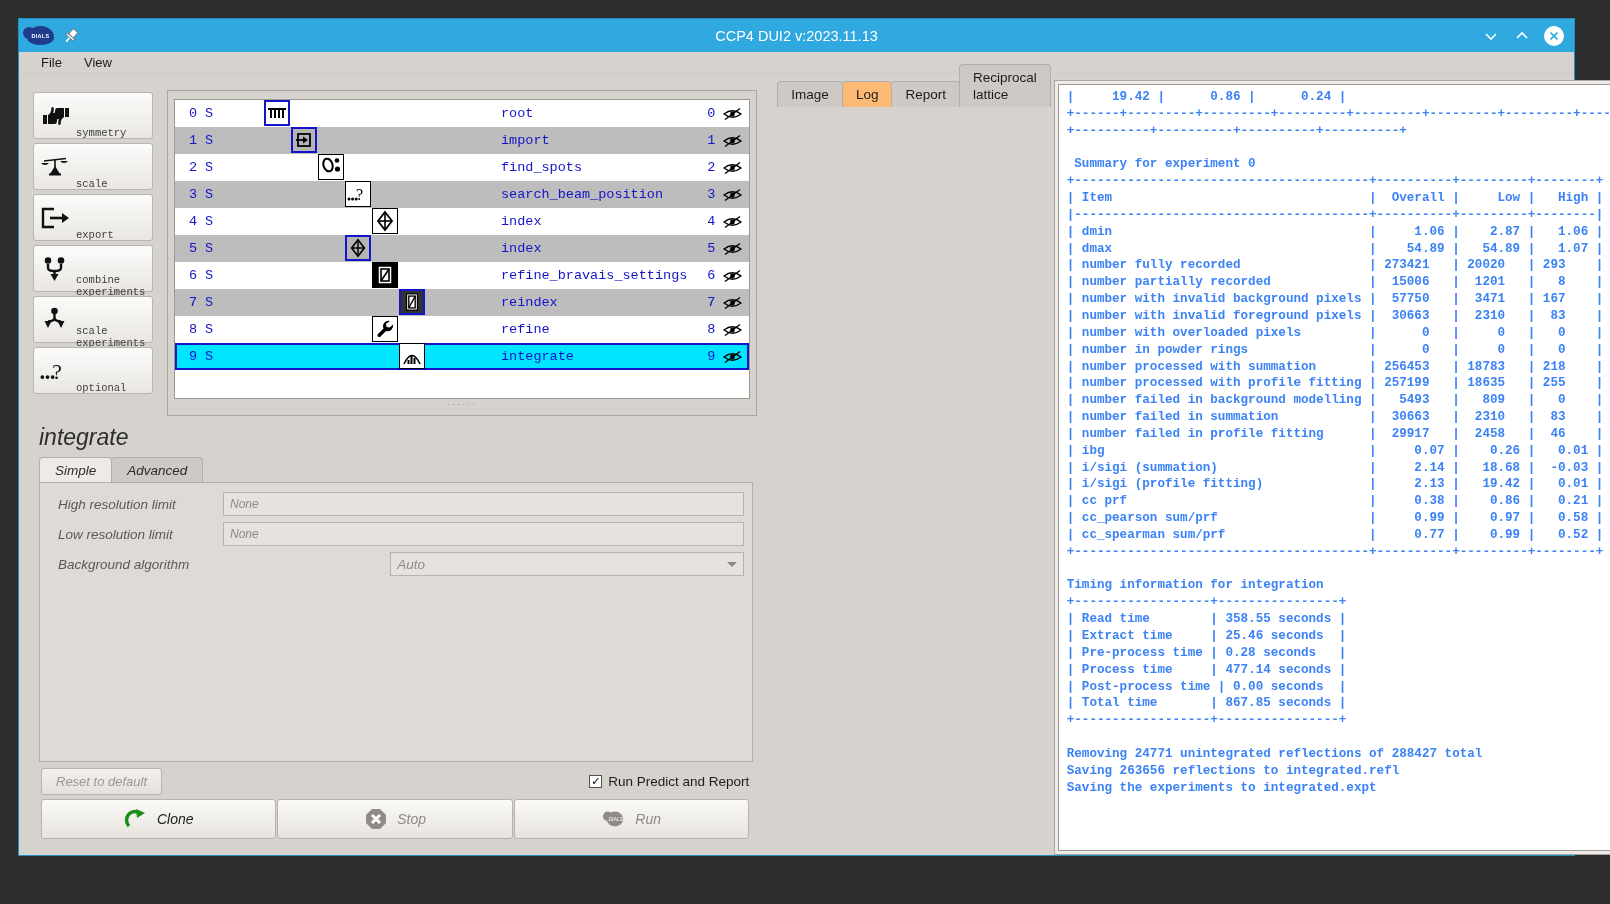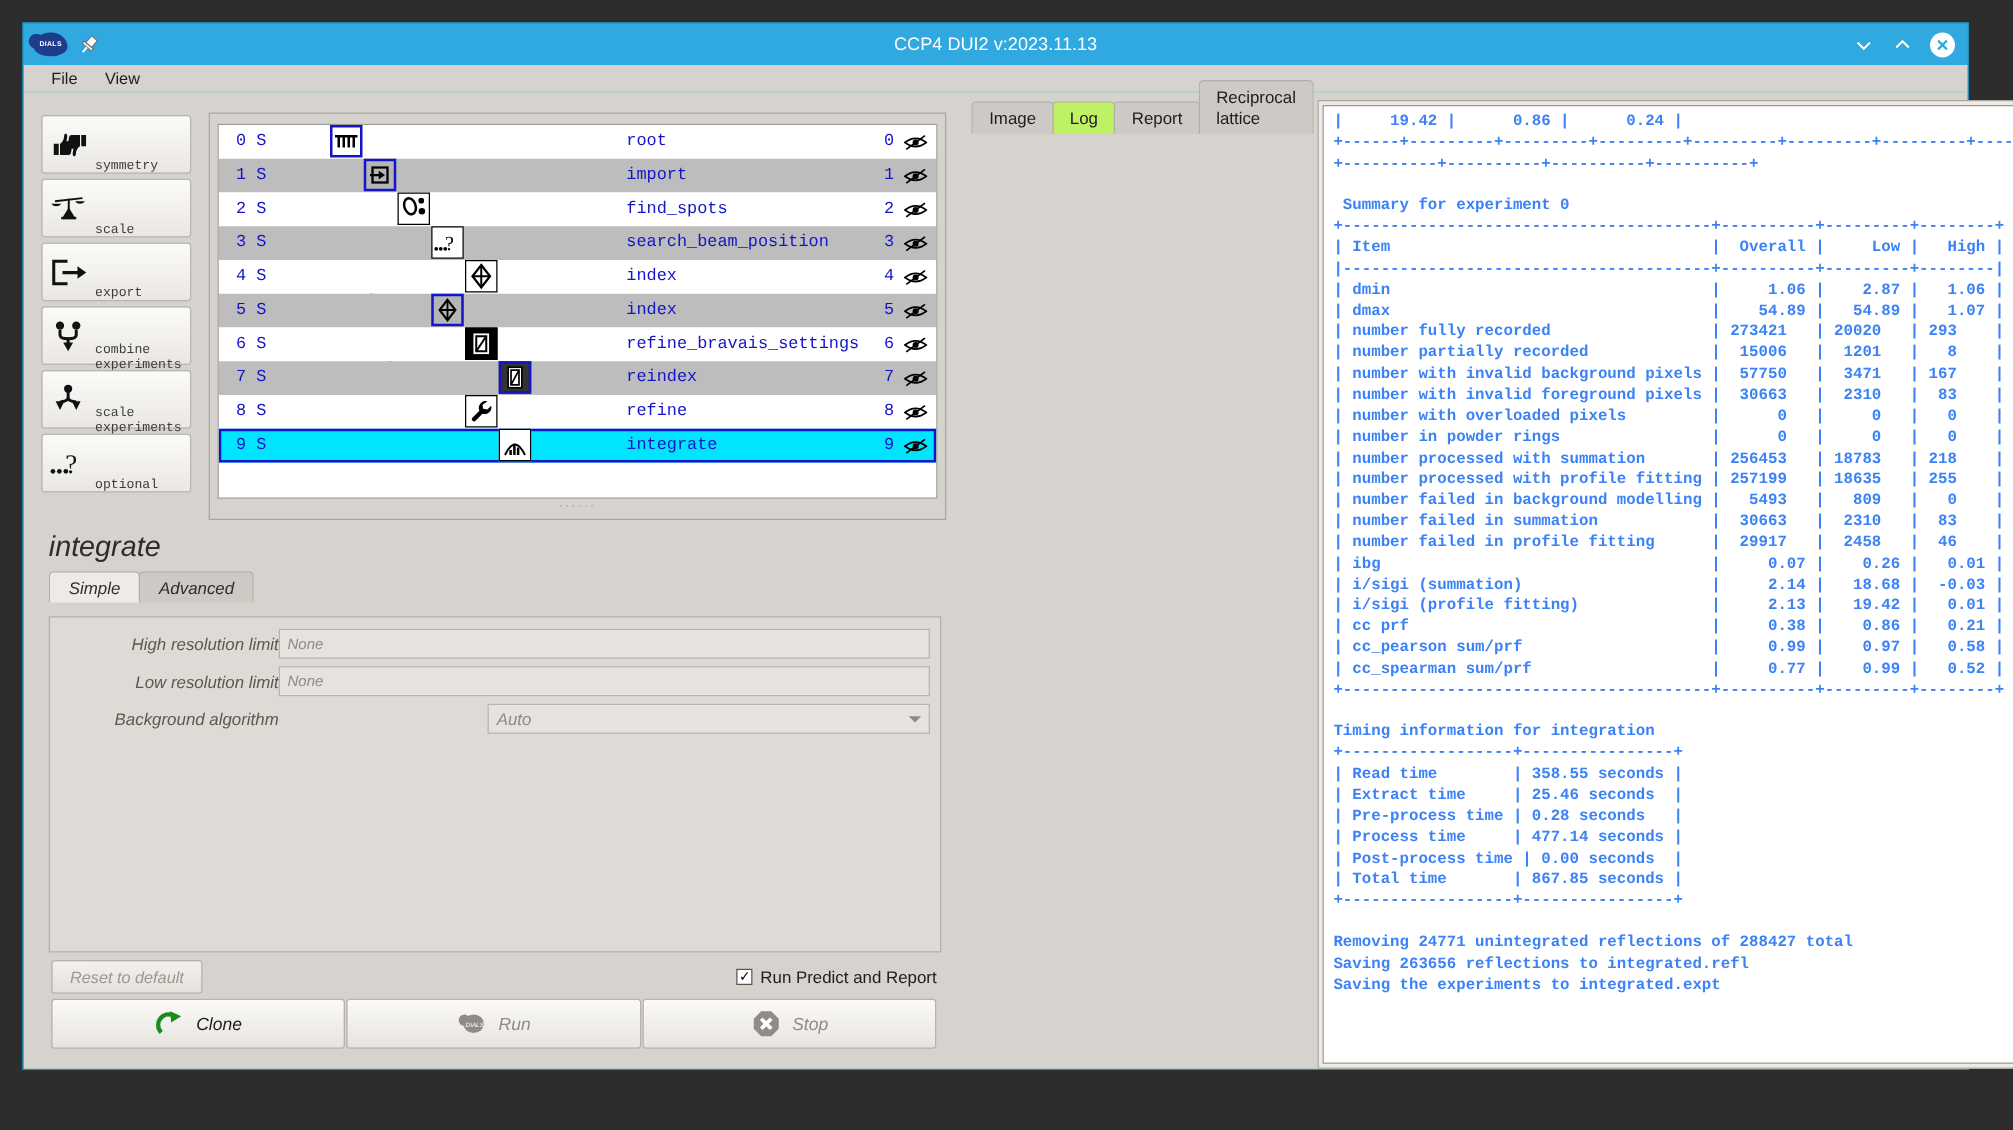--- a/index.html
+++ b/index.html
@@ -140,24 +140,23 @@
   }
   #tabs-row { display:flex; align-items:flex-end; padding-left:6px; }
   .ptab {
     padding:5px 15px 4px 15px; font-size:13.5px; font-style:italic;
     border:1px solid #b2aea9; border-bottom:none;
     border-radius:4px 4px 0 0; background:#cdc9c4; color:#2d2d2d;
     margin-right:-1px; cursor:pointer;
   }
   .ptab.active { background:#eeebe7; }
   #param-box {
-    flex:1; margin:11px 4px 0 6px;
+    flex:1; margin:0 4px 0 6px;
     border:1px solid #b2aea9; background:#dedad5;
     padding:8px;
-    text-align:right;
   }
   .field-row { display:flex; align-items:center; height:26px; margin-bottom:4px;}
   .field-label {
     width:175px; font-size:13.5px; font-style:italic; color:#5d5952;
     padding-left:10px;
   }
   .field-input {
     flex:1; height:24px; background:#e6e3df;
     border:1px solid #b7b3ae; color:#8e8a85;
     font-size:12px; font-style:italic; padding:0 6px;
@@ -199,21 +198,21 @@
   .action-btn.disabled { color:#8e8a85; cursor:default; }
   .abtn-ico{ width:24px;height:24px;display:flex;align-items:center;justify-content:center;}
   
   #tabbar { display:flex; align-items:flex-end; padding-left:6px; height:27px; }
   .rtab {
     padding:4px 13px 4px 13px; font-size:13.5px;
     border:1px solid #b2aea9; border-bottom:none; border-radius:4px 4px 0 0;
     background:#cdc9c4; color:#1d1d1d; margin-right:-1px; cursor:pointer;
     line-height:17px;
   }
-  .rtab.active { background:#bef264; }
+  .rtab.active { background:#fdba74; }
   #log-outer {
     flex:1; margin:0 0 0 4px;
     border:1px solid #a9a5a0; background:#eeebe7; padding:3px;
     display:flex; min-height:0;
   }
   #log-inner {
     flex:1; background:#ffffff; border:1px solid #9c9892;
     overflow:hidden; position:relative;
     display:flex;
   }
@@ -679,37 +678,37 @@
               <span class="abtn-ico">
                 <svg width="24" height="24" viewBox="0 0 24 24">
                   <path d="M5 19 A8 8 0 1 1 17 7" fill="none" stroke="#1a8c1a" stroke-width="3.4"></path>
                   <polygon points="12,2 21,6 13,11" fill="#1a8c1a"></polygon>
                 </svg>
               </span>
               <span>Clone</span>
             </div>
             <div class="action-btn disabled">
               <span class="abtn-ico">
+                <svg width="24" height="24" viewBox="0 0 24 24">
+                  <polygon points="8,2 16,2 22,8 22,16 16,22 8,22 2,16 2,8" fill="#8f8b86"></polygon>
+                  <line x1="8" y1="8" x2="16" y2="16" stroke="#ffffff" stroke-width="3"></line>
+                  <line x1="16" y1="8" x2="8" y2="16" stroke="#ffffff" stroke-width="3"></line>
+                </svg>
+              </span>
+              <span>Stop</span>
+            </div>
+            <div class="action-btn disabled">
+              <span class="abtn-ico">
                 <svg width="26" height="22" viewBox="0 0 26 22">
                   <ellipse cx="14" cy="11" rx="9" ry="8" fill="#8f8b86"></ellipse>
                   <ellipse cx="6" cy="8" rx="5" ry="5" fill="#8f8b86"></ellipse>
                   <text x="7" y="13.5" font-size="5.5" fill="#ffffff" font-family="Liberation Sans, sans-serif">DIALS</text>
                 </svg>
               </span>
               <span>Run</span>
-            </div>
-            <div class="action-btn disabled">
-              <span class="abtn-ico">
-                <svg width="24" height="24" viewBox="0 0 24 24">
-                  <polygon points="8,2 16,2 22,8 22,16 16,22 8,22 2,16 2,8" fill="#8f8b86"></polygon>
-                  <line x1="8" y1="8" x2="16" y2="16" stroke="#ffffff" stroke-width="3"></line>
-                  <line x1="16" y1="8" x2="8" y2="16" stroke="#ffffff" stroke-width="3"></line>
-                </svg>
-              </span>
-              <span>Stop</span>
             </div>
           </div>
         </div>
       </div>
 
       <div id="right-pane">
         <div id="tabbar">
           <div class="rtab">Image</div>
           <div class="rtab active">Log</div>
           <div class="rtab">Report</div>

